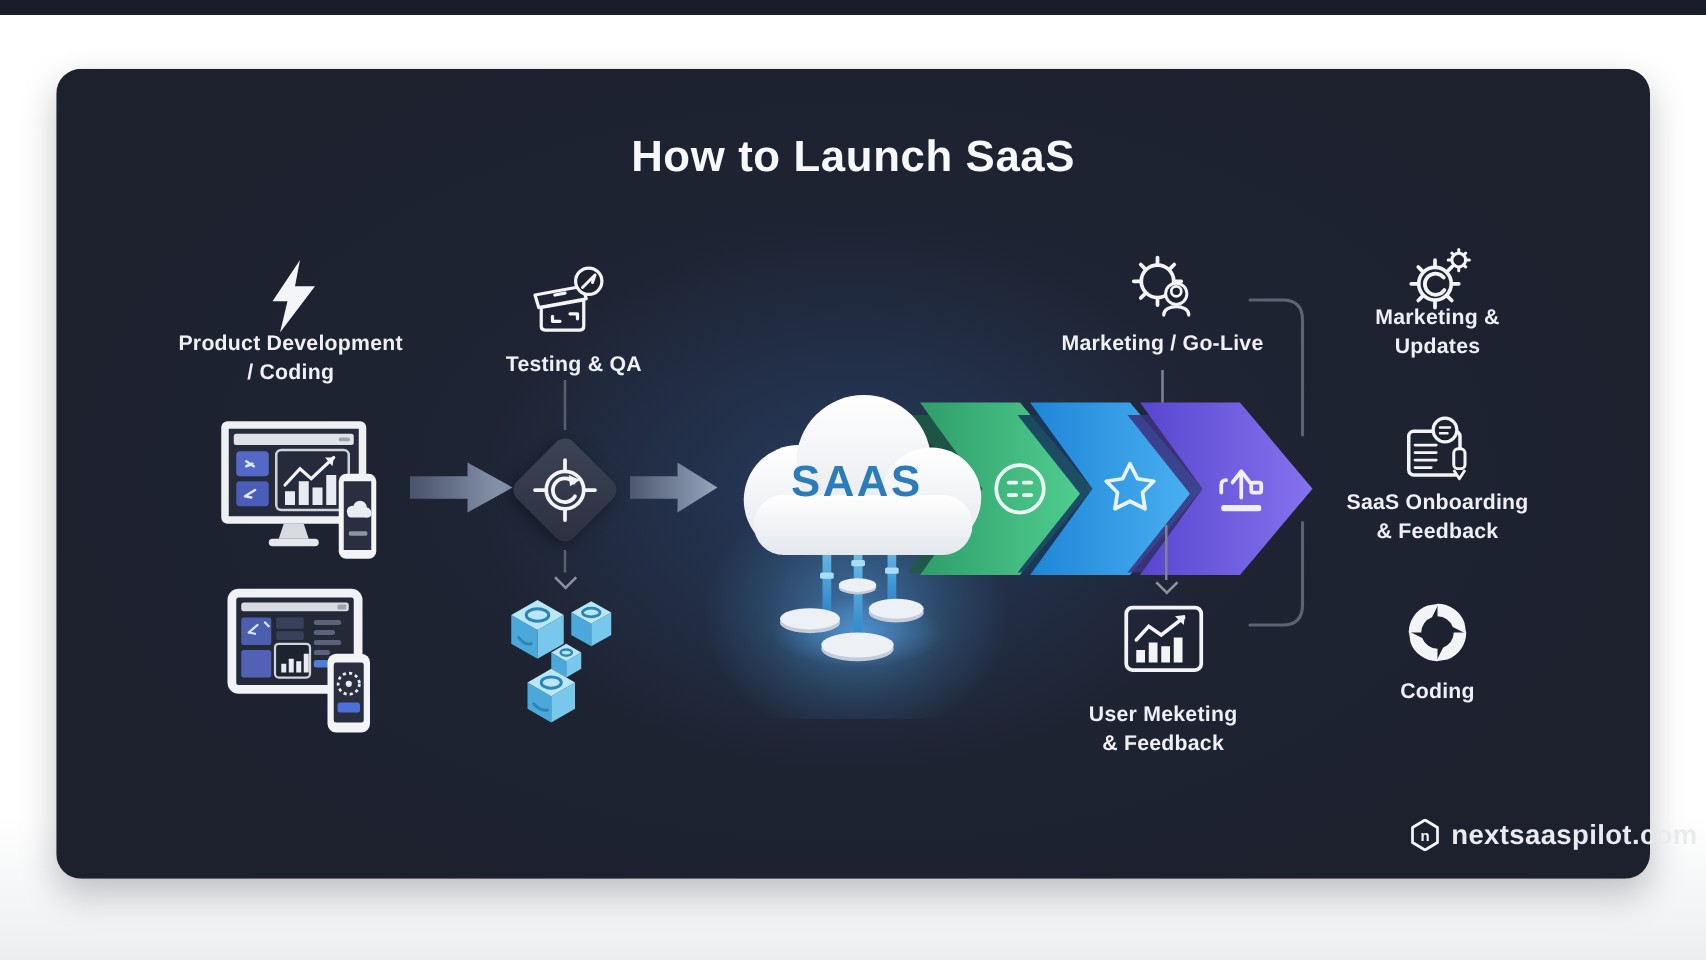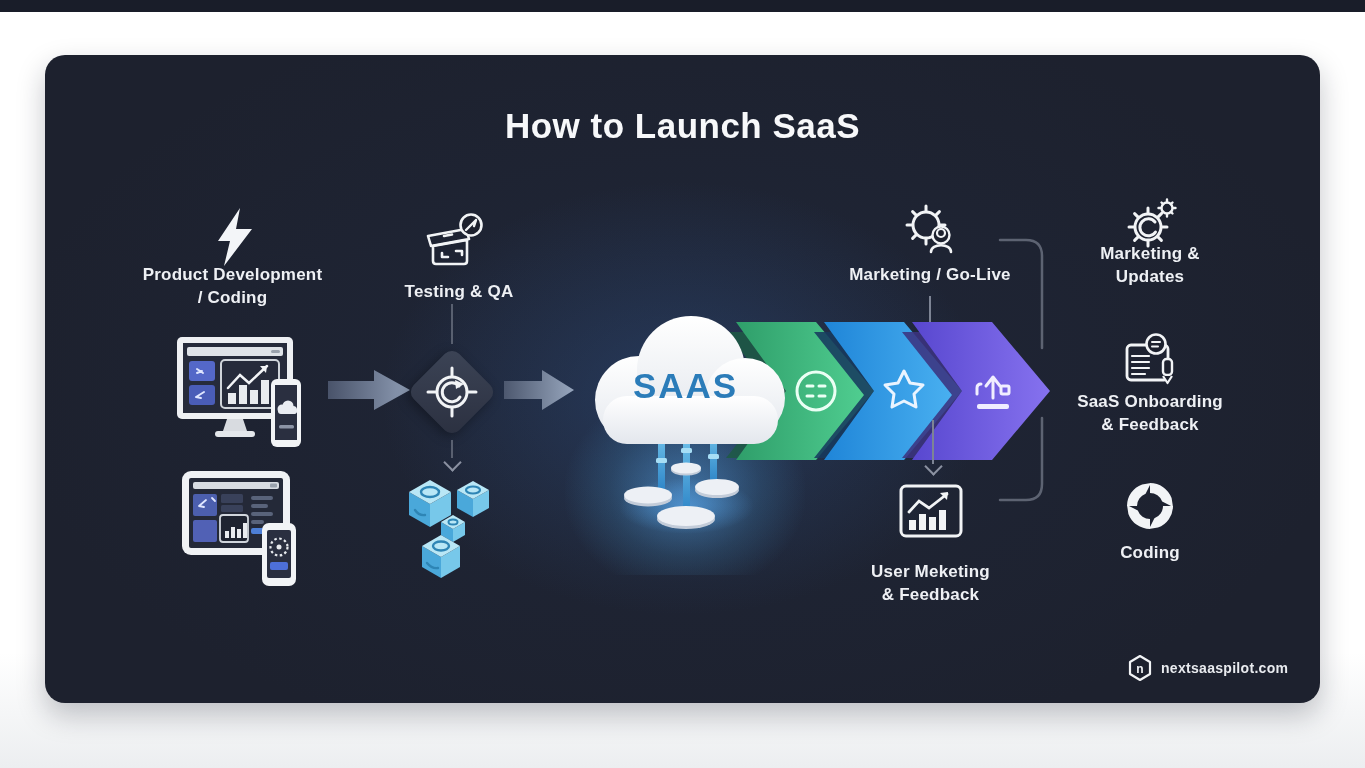--- a/index.html
+++ b/index.html
@@ -33,21 +33,21 @@
   }
   #saas-label{
     left:573px;top:366px;width:225px;text-align:center;z-index:8;
     font-size:35px;font-weight:700;color:#2b7cb9;letter-spacing:2px;
   }
   #cloud-glow{
     left:565px;top:390px;width:240px;height:185px;z-index:3;
     background:radial-gradient(ellipse at 50% 55%, rgba(88,168,236,0.55), rgba(74,159,216,0.18) 45%, rgba(74,159,216,0) 72%);
   }
   #footer{left:1128px;top:655px;display:flex;align-items:center;gap:9px;}
-  #footer .site{color:#e9ebef;font-size:14px;font-weight:600;letter-spacing:0.3px;text-align:center;}
+  #footer .site{color:#e9ebef;font-size:22px;font-weight:600;letter-spacing:0.3px;text-align:center;}
   svg{display:block;}
 </style>
 </head>
 <body>
 
 <div id="top-strip" class="abs"></div>
 <div id="card" class="abs"></div>
 
 <div id="main-title" class="abs">How to Launch SaaS</div>
 

